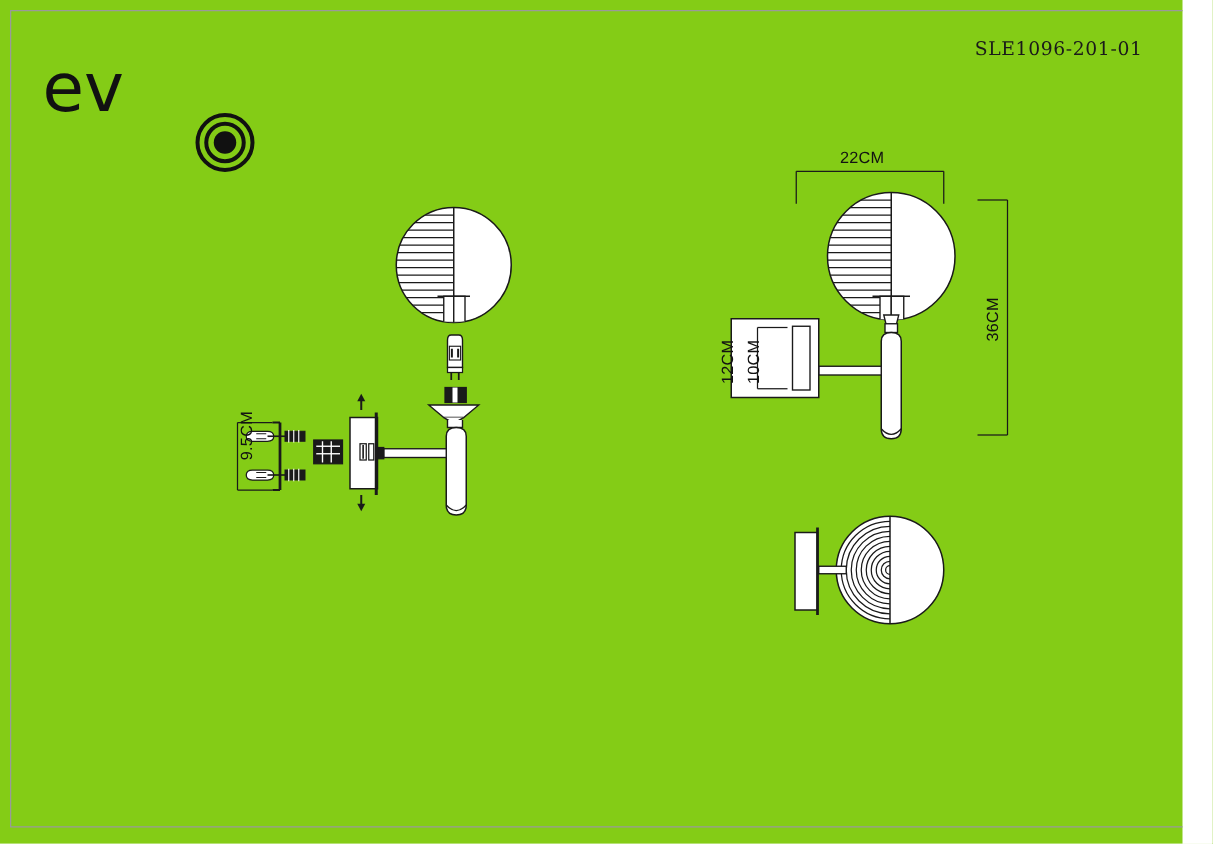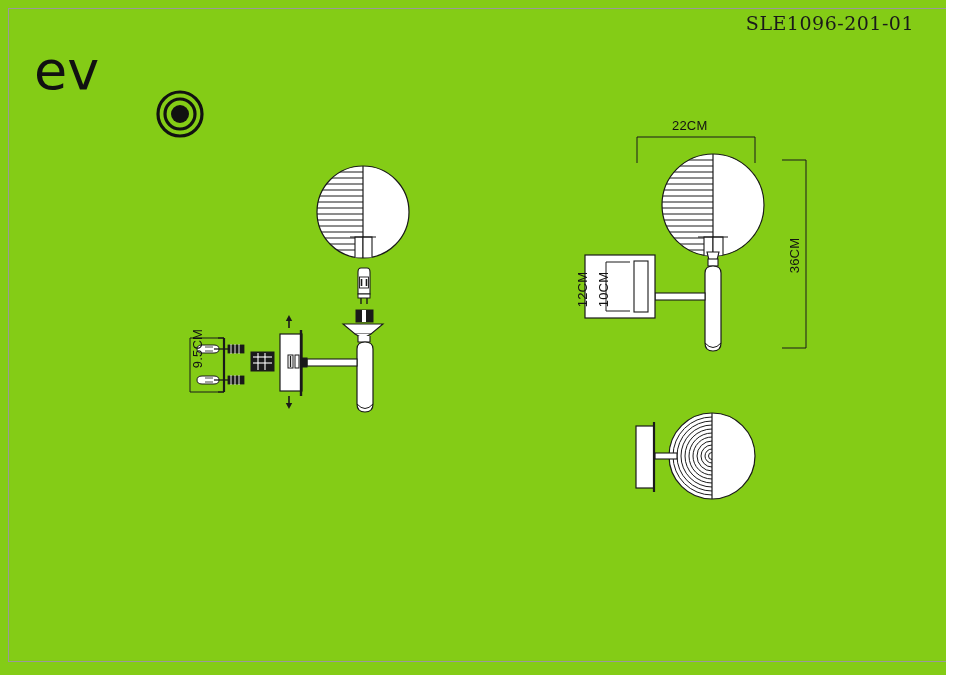--- a/index.html
+++ b/index.html
@@ -56,23 +56,23 @@
   #logo-o {
     position: absolute;
     left: 122px;
     top: 48px;
     width: 48px;
     height: 48px;
   }
   #code {
     position: absolute;
     right: 32px;
-    top: 12px;
+    top: 30px;
     font-family: "DejaVu Serif", serif;
-    font-size: 19px;
+    font-size: 15px;
     letter-spacing: 0.5px;
     color: #1a1a1a;
     white-space: nowrap;
     text-align: right;
   }
   .svg-layer {
     position: absolute;
     left: 0;
     top: 0;
     width: 970px;

